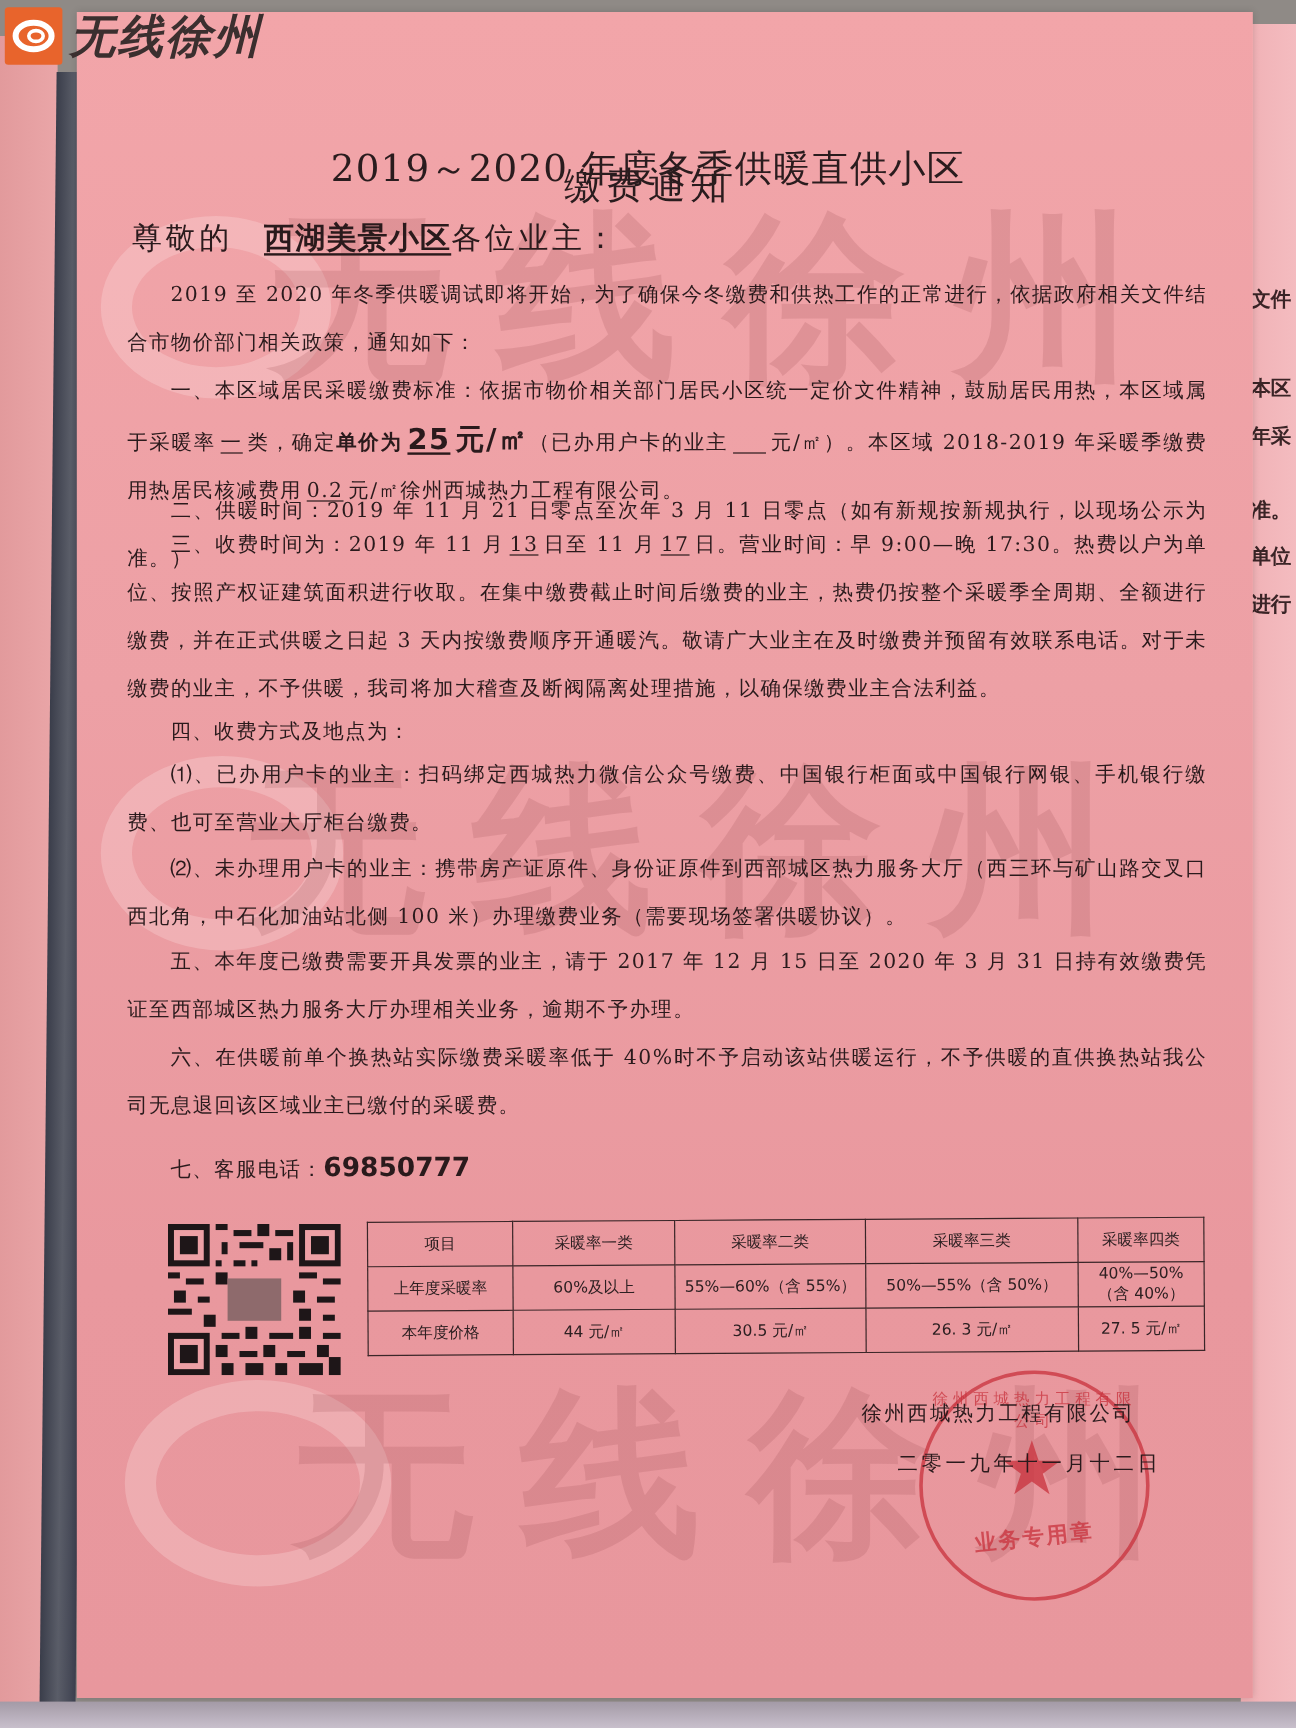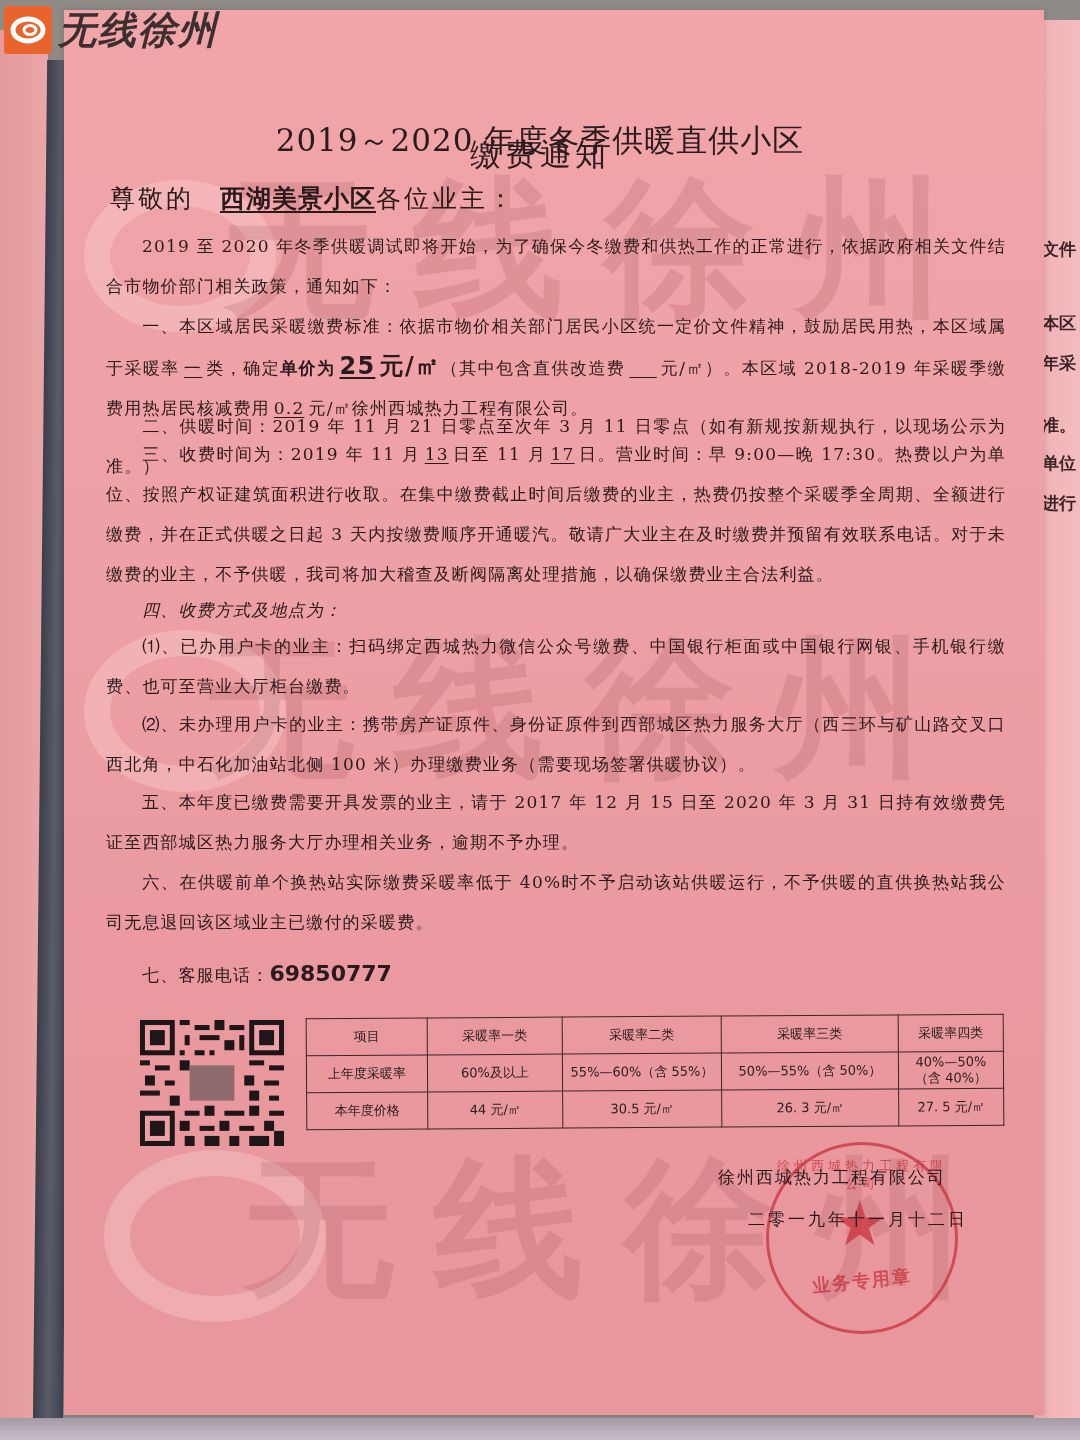--- a/index.html
+++ b/index.html
@@ -147,32 +147,32 @@
 
 <div class="salutation">
   <span>尊敬的</span><span class="community">西湖美景小区</span><span>各位业主：</span>
 </div>
 
 <div class="para" style="top:226px;">
   <span class="indent"></span><span>2019 至 2020 年冬季供暖调试即将开始，为了确保今冬缴费和供热工作的正常进行，依据政府相关文件结合市物价部门相关政策，通知如下：</span>
 </div>
 
 <div class="para" style="top:306px;">
-  <span class="indent"></span><span>一、本区域居民采暖缴费标准：依据市物价相关部门居民小区统一定价文件精神，鼓励居民用热，本区域属于采暖率</span><span class="u">一</span><span>类，确定</span><span class="b">单价为</span><span class="u big">25</span><span class="big">元/㎡</span><span>（其中包含直供改造费</span><span class="u">&nbsp;&nbsp;&nbsp;&nbsp;</span><span>元/㎡）。本区域 2018-2019 年采暖季缴费用热居民核减费用</span><span class="u">0.2</span><span>元/㎡徐州西城热力工程有限公司。</span>
+  <span class="indent"></span><span>一、本区域居民采暖缴费标准：依据市物价相关部门居民小区统一定价文件精神，鼓励居民用热，本区域属于采暖率</span><span class="u">一</span><span>类，确定</span><span class="b">单价为</span><span class="u big">25</span><span class="big">元/㎡</span><span>（已办用户卡的业主</span><span class="u">&nbsp;&nbsp;&nbsp;&nbsp;</span><span>元/㎡）。本区域 2018-2019 年采暖季缴费用热居民核减费用</span><span class="u">0.2</span><span>元/㎡徐州西城热力工程有限公司。</span>
 </div>
 
 <div class="para" style="top:406px;">
   <span class="indent"></span><span>二、供暖时间：2019 年 11 月 21 日零点至次年 3 月 11 日零点（如有新规按新规执行，以现场公示为准。）</span>
 </div>
 
 <div class="para" style="top:434px;">
   <span class="indent"></span><span>三、收费时间为：2019 年 11 月</span><span class="u">13</span><span>日至 11 月</span><span class="u">17</span><span>日。营业时间：早 9:00—晚 17:30。热费以户为单位、按照产权证建筑面积进行收取。在集中缴费截止时间后缴费的业主，热费仍按整个采暖季全周期、全额进行缴费，并在正式供暖之日起 3 天内按缴费顺序开通暖汽。敬请广大业主在及时缴费并预留有效联系电话。对于未缴费的业主，不予供暖，我司将加大稽查及断阀隔离处理措施，以确保缴费业主合法利益。</span>
 </div>
 
-<div class="para" style="top:590px;font-style:italic;">
+<div class="para" style="top:590px;">
   <span class="indent"></span><span>四、收费方式及地点为：</span>
 </div>
 
 <div class="para" style="top:626px;">
   <span class="indent"></span><span>⑴、已办用户卡的业主：扫码绑定西城热力微信公众号缴费、中国银行柜面或中国银行网银、手机银行缴费、也可至营业大厅柜台缴费。</span>
 </div>
 
 <div class="para" style="top:704px;">
   <span class="indent"></span><span>⑵、未办理用户卡的业主：携带房产证原件、身份证原件到西部城区热力服务大厅（西三环与矿山路交叉口西北角，中石化加油站北侧 100 米）办理缴费业务（需要现场签署供暖协议）。</span>
 </div>

